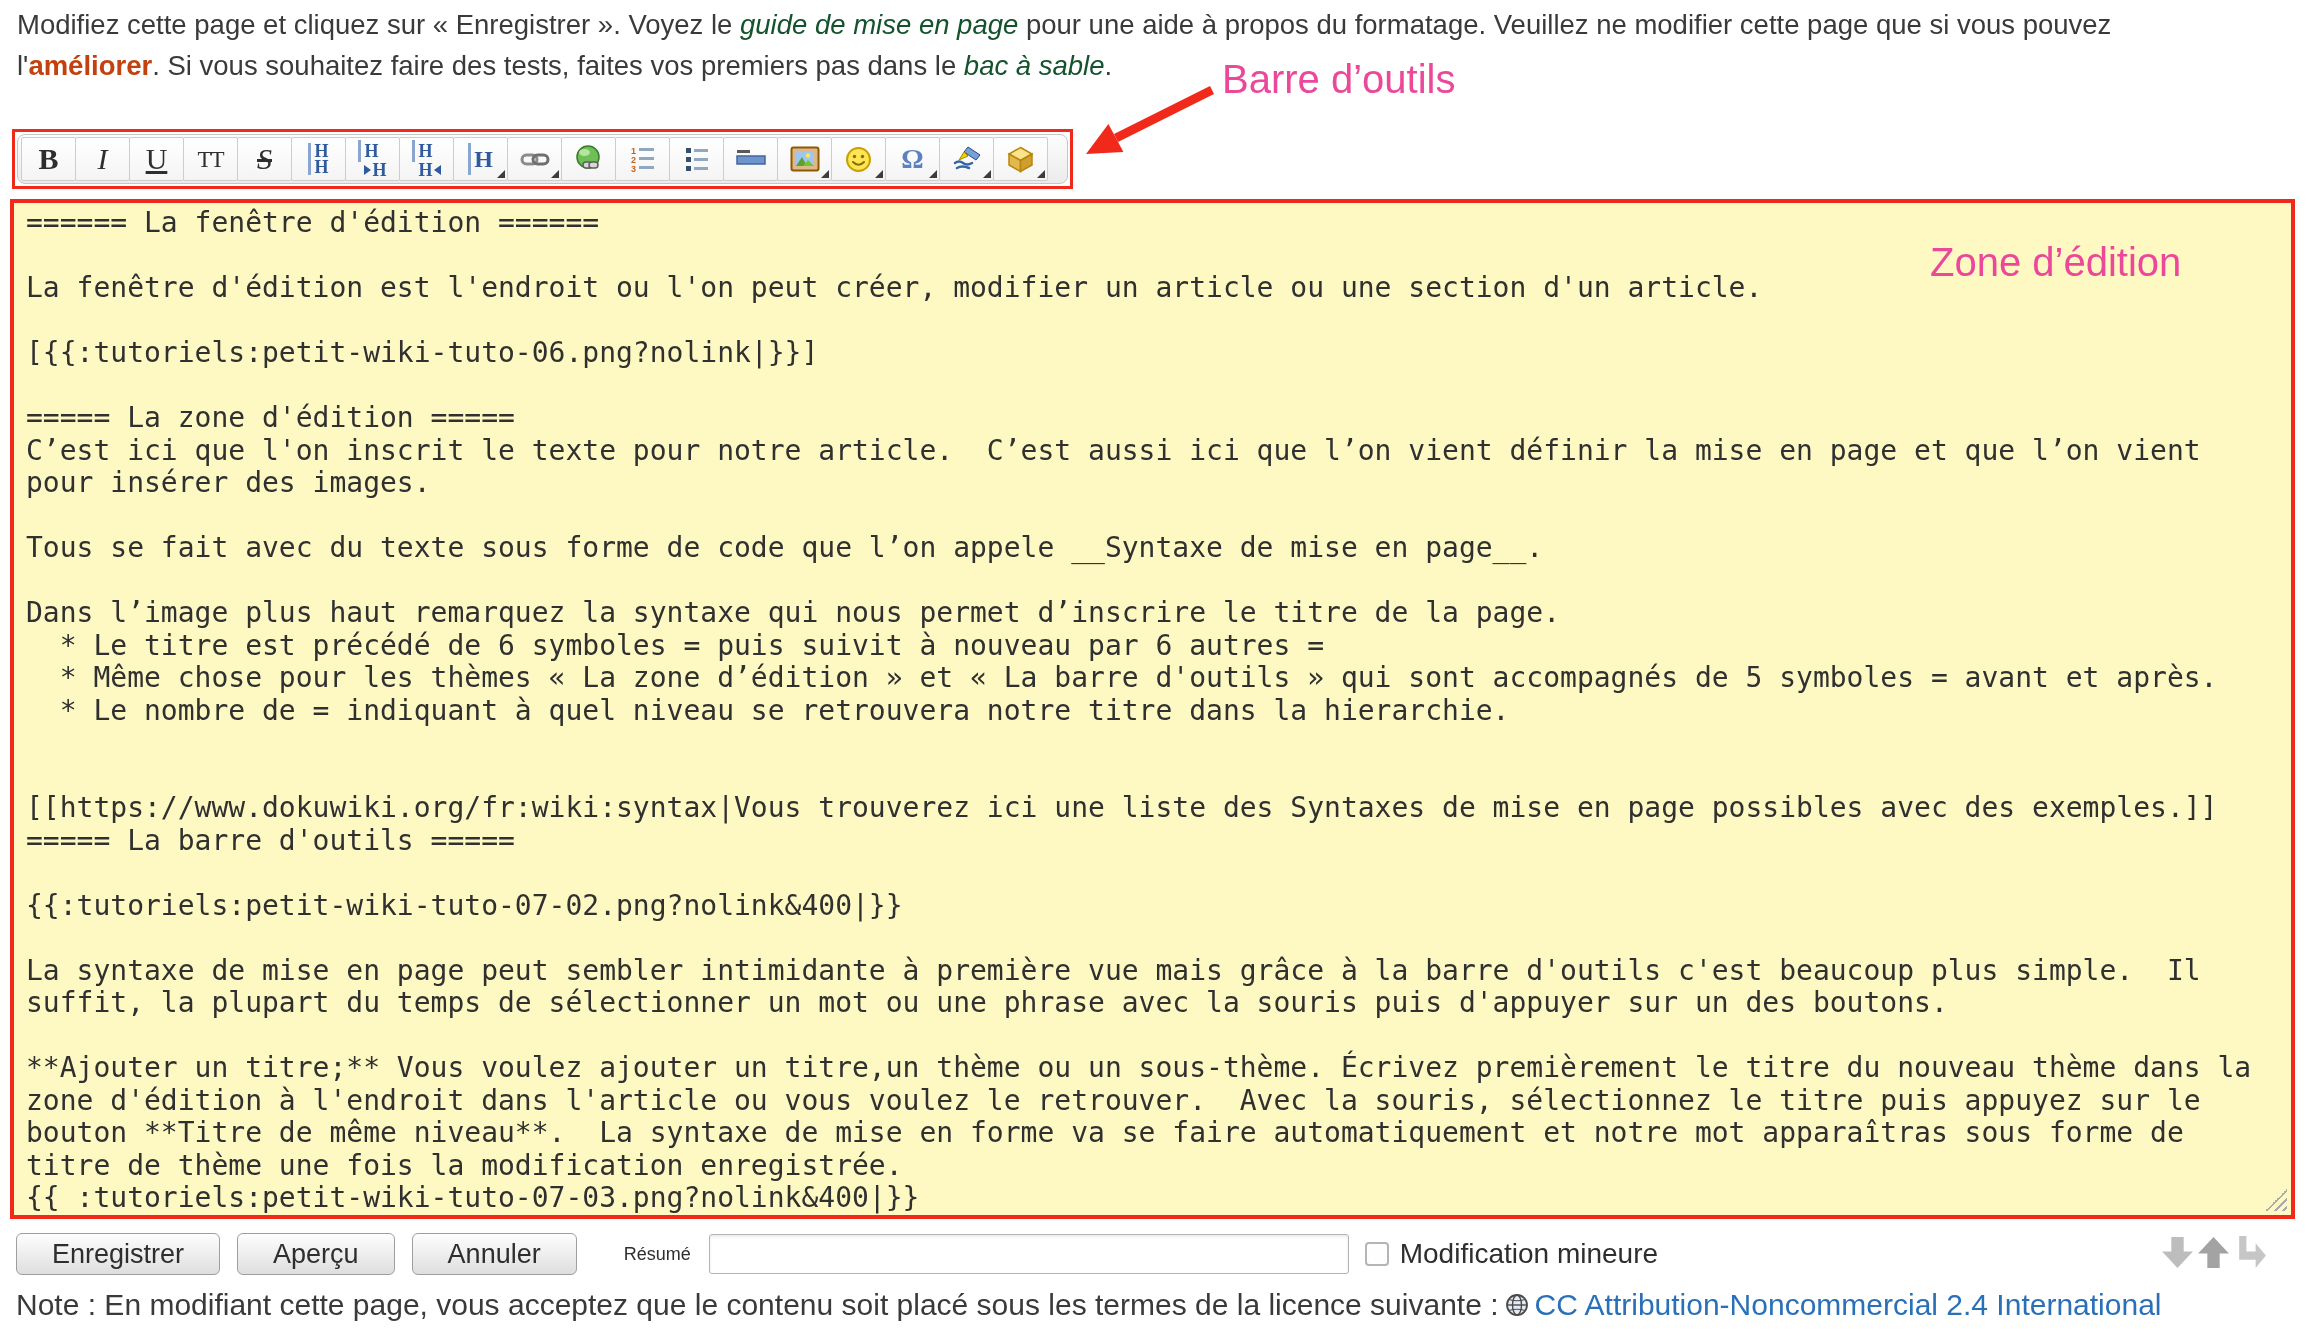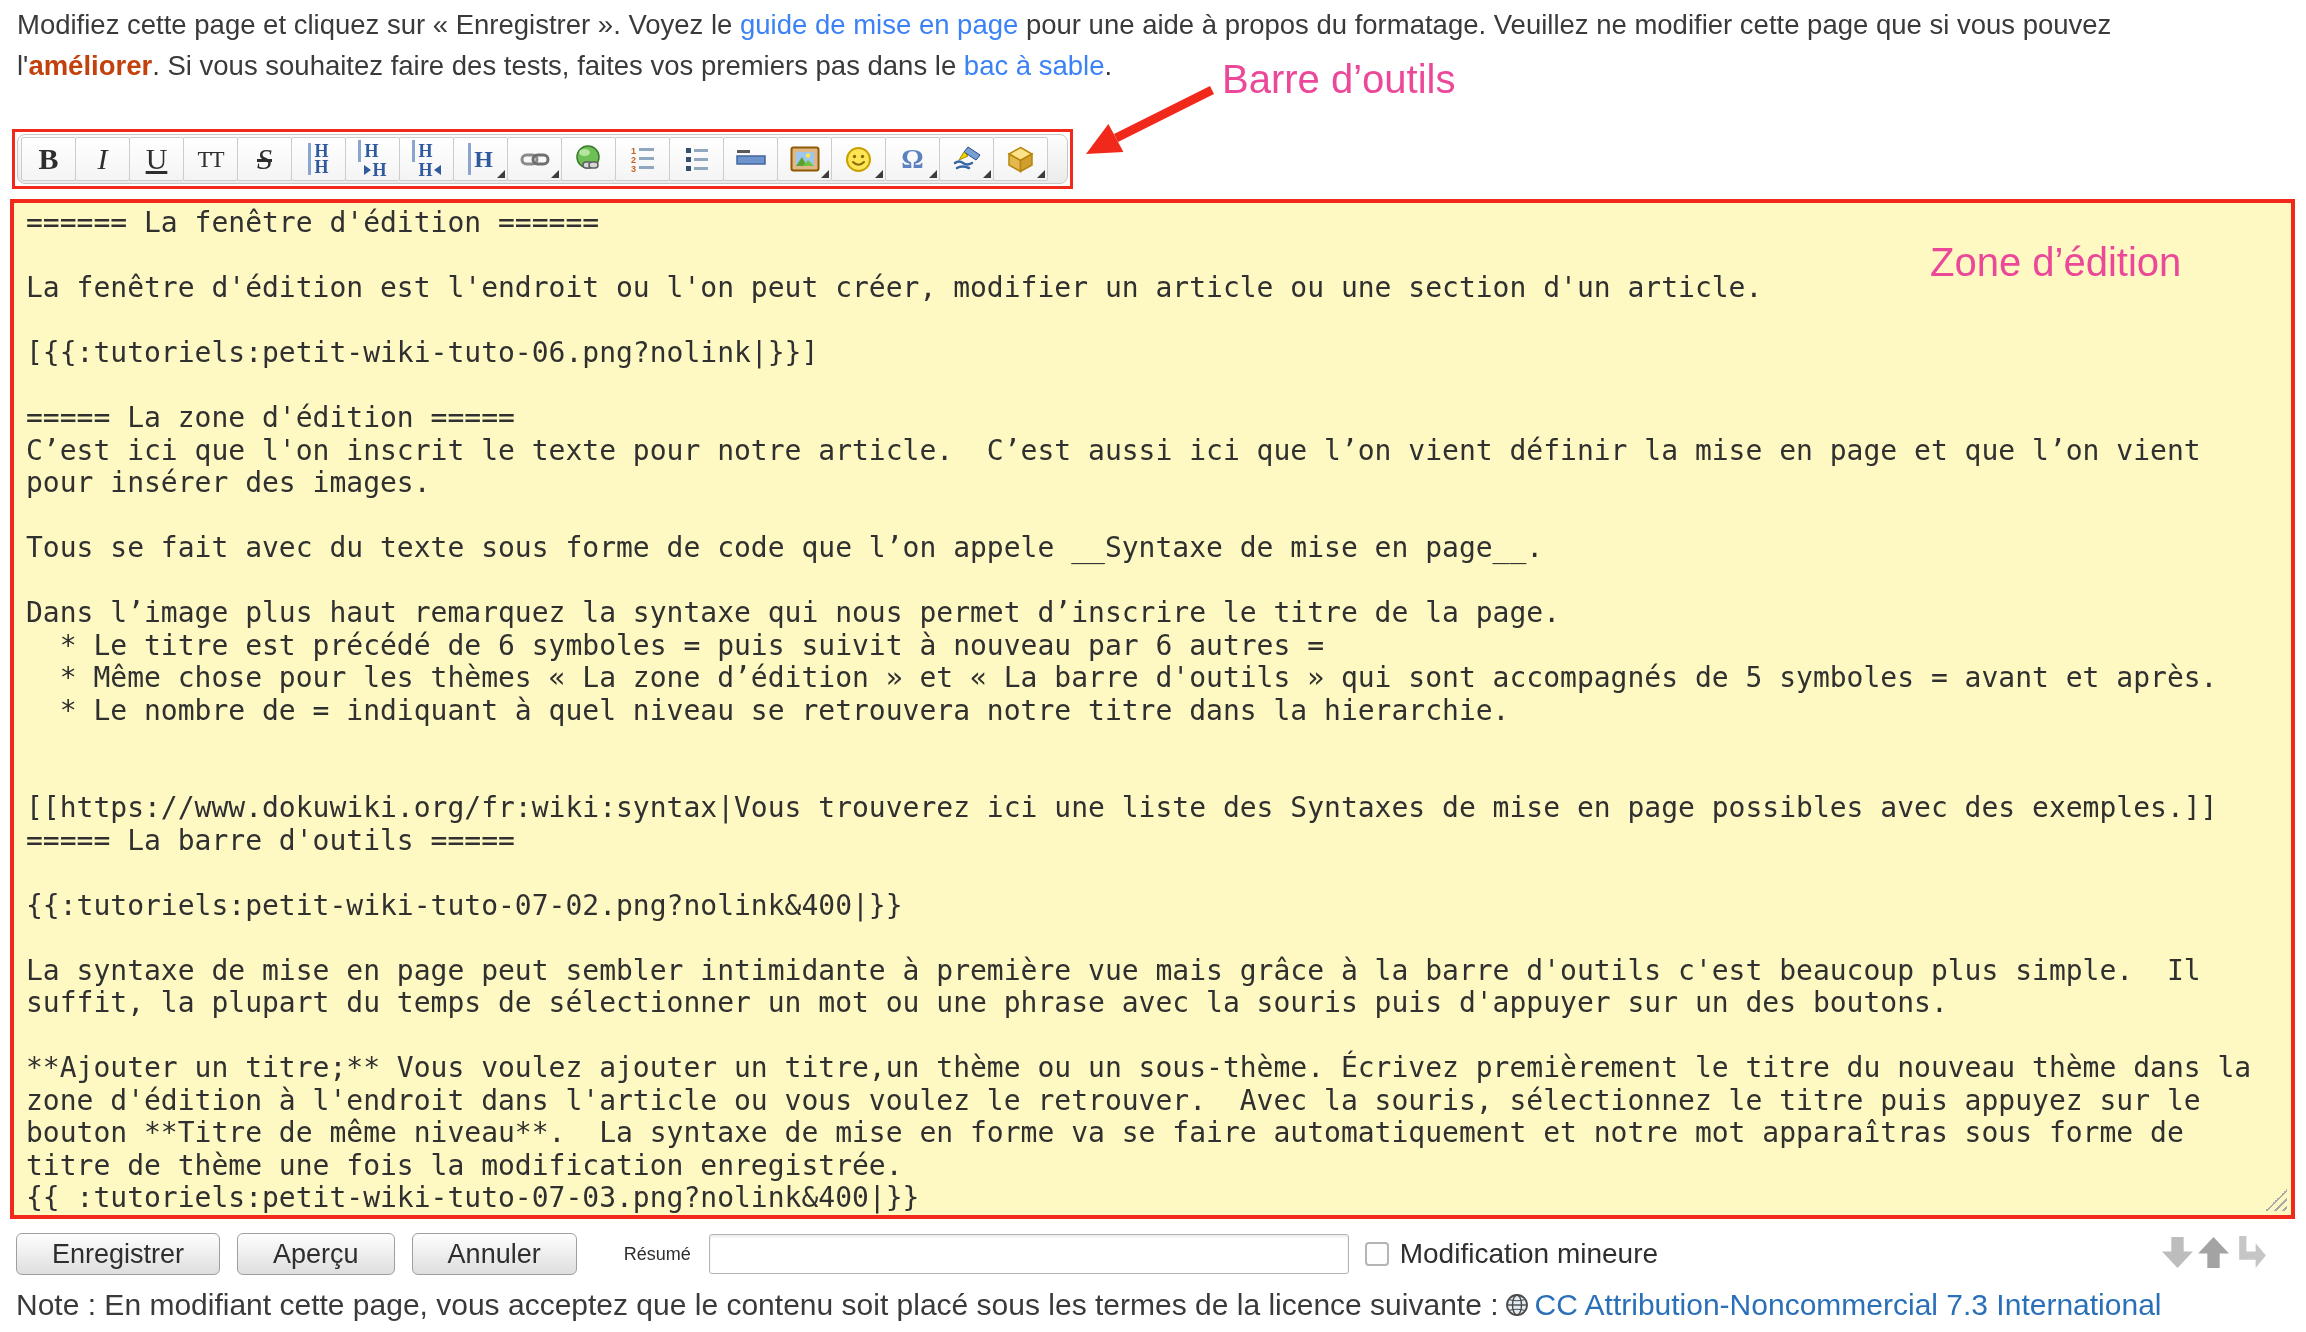--- a/index.html
+++ b/index.html
@@ -2,21 +2,21 @@
 <html><head>
 <meta charset="utf-8">
 <style>
   html,body{margin:0;padding:0;background:#fff;}
   body{width:2306px;height:1332px;position:relative;overflow:hidden;
        font-family:"Liberation Sans",sans-serif;color:#383838;}
 
   
   .intro{position:absolute;left:17px;top:4px;width:2272px;margin:0;
          font-size:27.5px;line-height:41px;color:#3a3a3a;}
-  .glink{color:#3b82f6;text-decoration:none;cursor:pointer;}
+  .glink{color:#14532d;text-decoration:none;cursor:pointer;font-style:italic;}
   .intro b{color:#c2410c;}
 
   
   .ann-label{position:absolute;font-size:40px;color:#ec4899;white-space:nowrap;}
   #label-barre{left:1222px;top:57px;}
   #label-zone{left:1930px;top:240px;pointer-events:none;z-index:5;}
   #ann-arrow{position:absolute;left:1078px;top:80px;z-index:4;}
 
   
   .toolbar-redbox{position:absolute;left:12px;top:129px;width:1061px;height:60px;
@@ -318,14 +318,14 @@
 
 <p class="license-note">
   <span>Note : En modifiant cette page, vous acceptez que le contenu soit placé sous les termes de la licence suivante :</span>
   <svg width="24" height="24" viewBox="0 0 24 24">
     <circle cx="12" cy="12" r="10" fill="#e3ecf4" stroke="#4a4a4a" stroke-width="1.8"></circle>
     <ellipse cx="12" cy="12" rx="4.5" ry="10" fill="none" stroke="#4a4a4a" stroke-width="1.4"></ellipse>
     <line x1="2" y1="12" x2="22" y2="12" stroke="#4a4a4a" stroke-width="1.4"></line>
     <path d="M4 6.5 Q12 9 20 6.5" fill="none" stroke="#4a4a4a" stroke-width="1.2"></path>
     <path d="M4 17.5 Q12 15 20 17.5" fill="none" stroke="#4a4a4a" stroke-width="1.2"></path>
   </svg>
-  <a class="blink">CC Attribution-Noncommercial 7.3 International</a>
+  <a class="blink">CC Attribution-Noncommercial 2.4 International</a>
 </p>
 
 </body></html>

